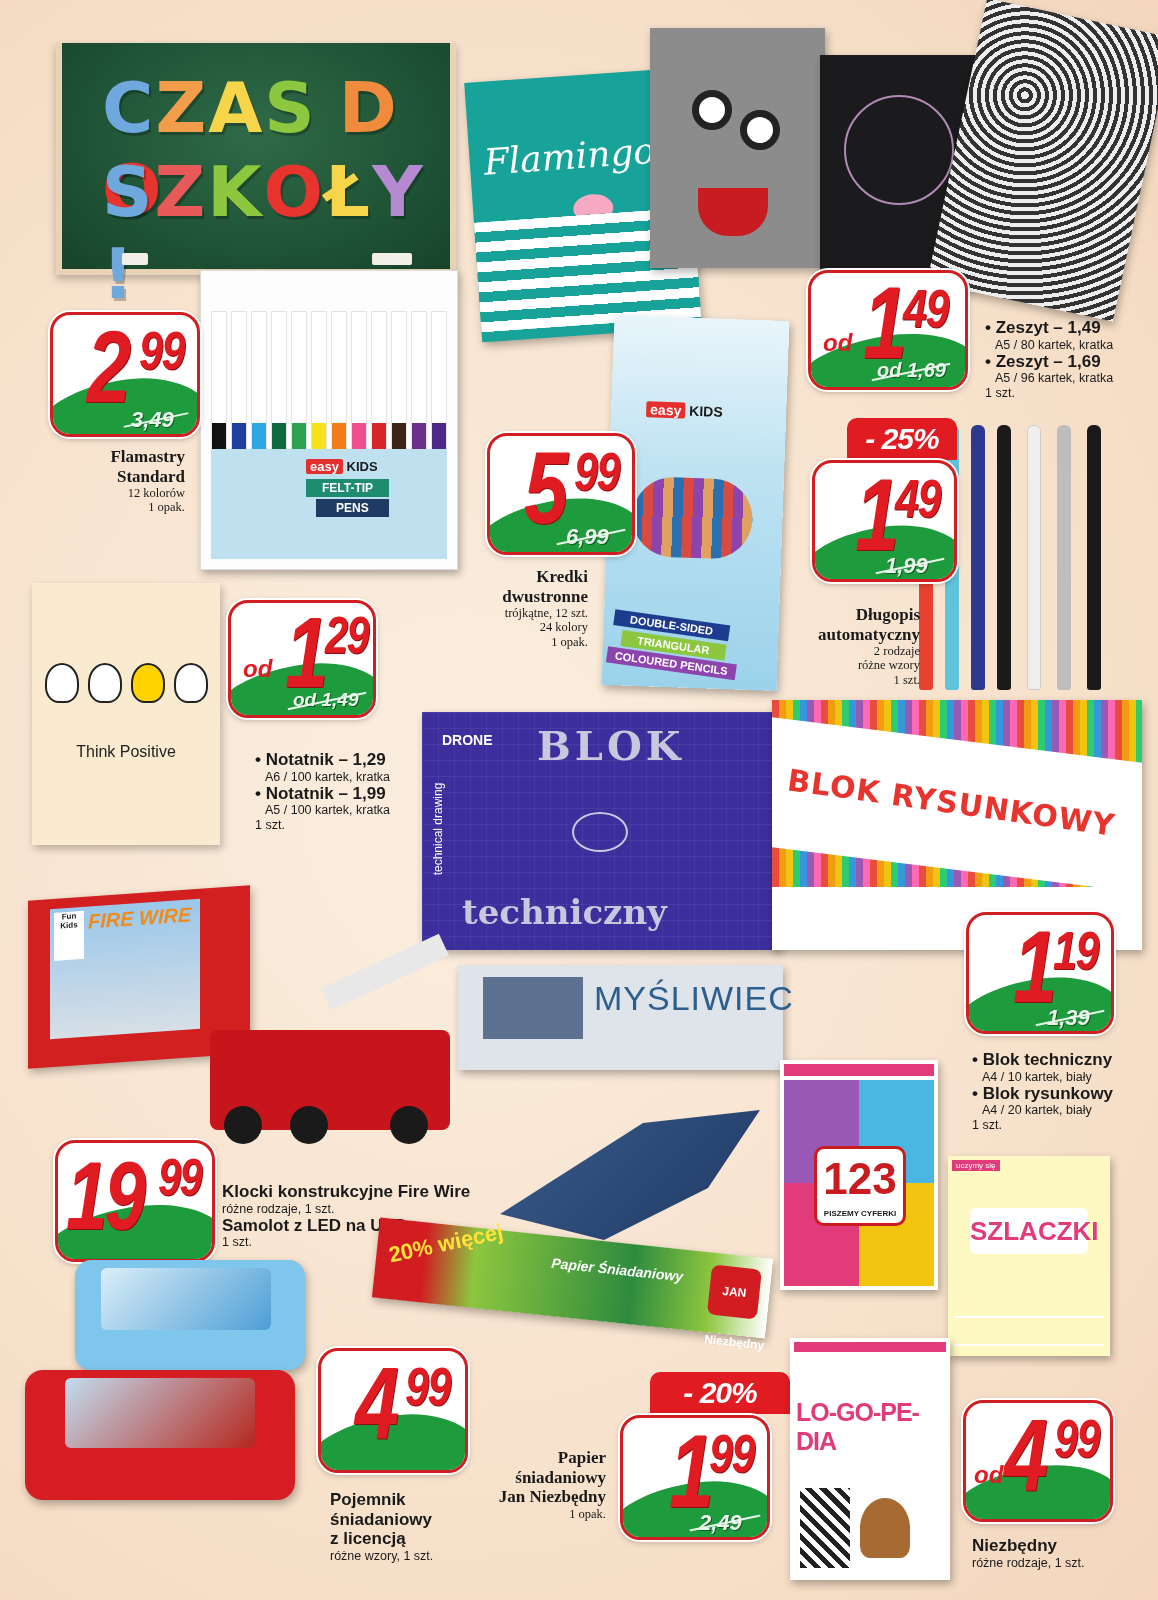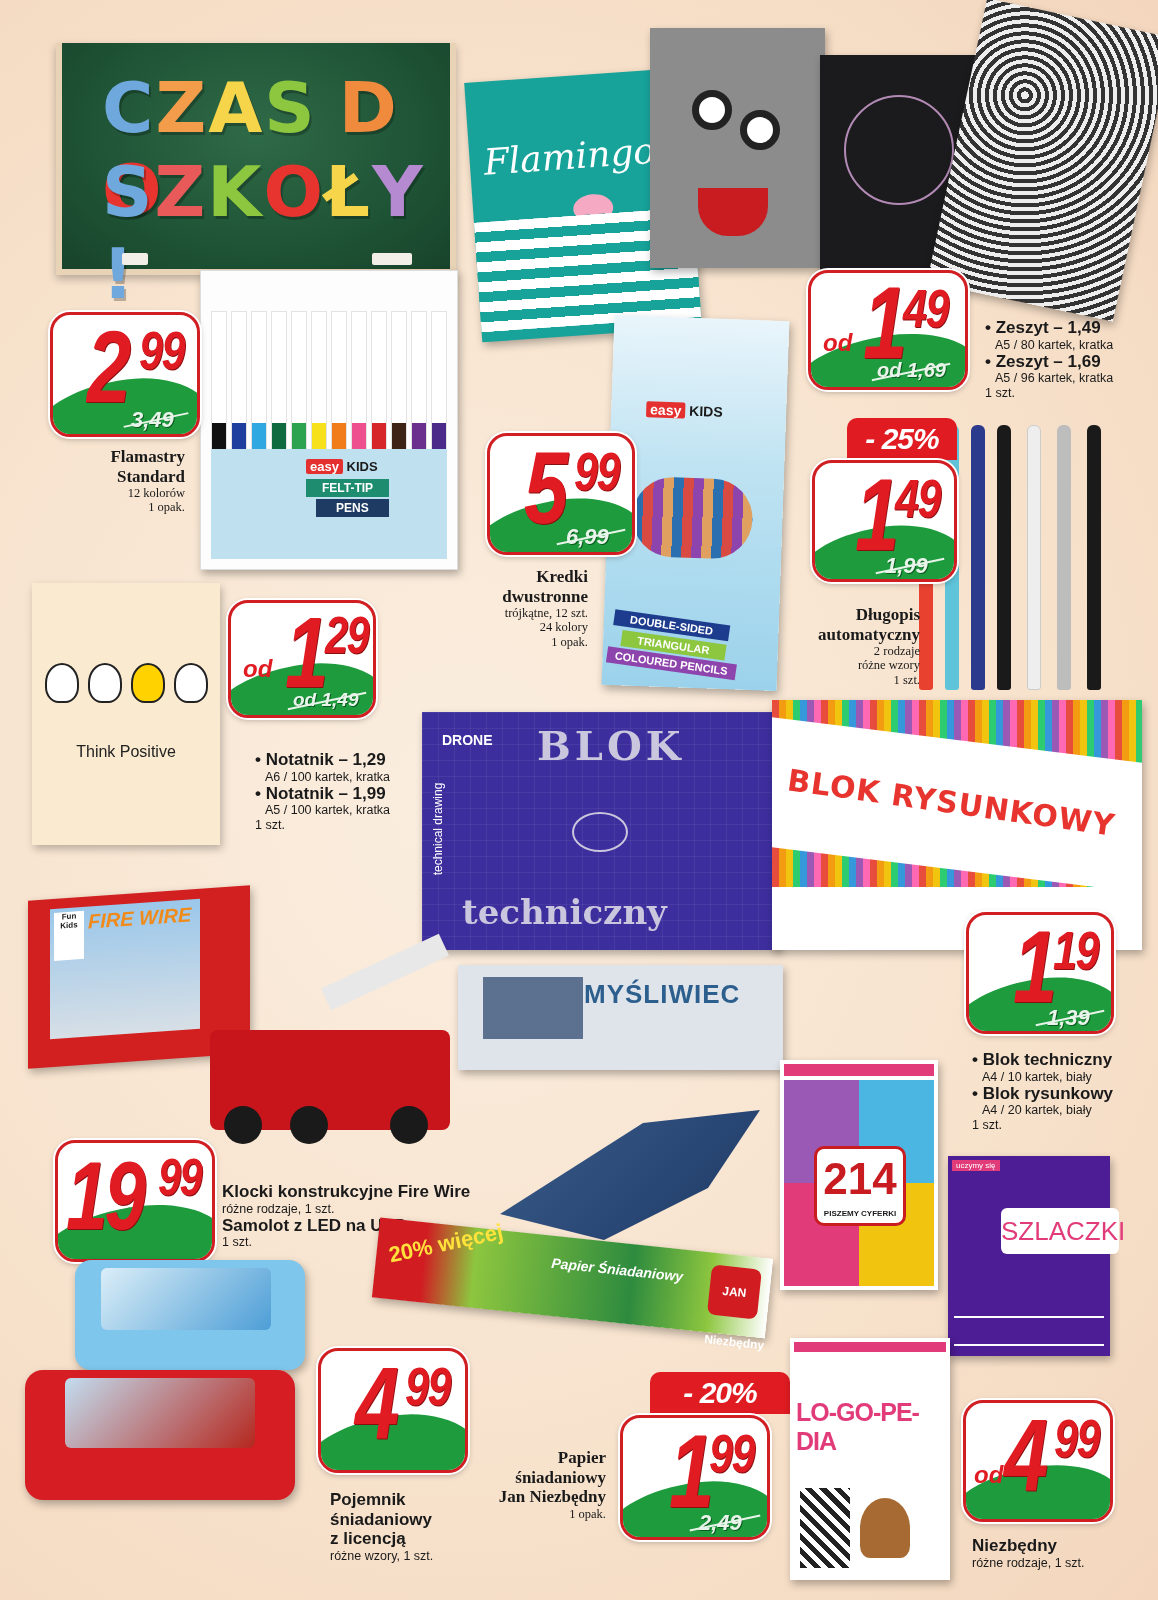--- a/index.html
+++ b/index.html
@@ -126,43 +126,43 @@
 
   .klocki-box { left: 28px; top: 893px; width: 222px; height: 168px; background: #d21f1f; transform: skewY(-4deg); }
   .klocki-box .scene { position: absolute; left: 22px; top: 10px; right: 50px; bottom: 28px; background: linear-gradient(180deg, #9ac7ea, #d7dfe6); }
   .klocki-box .fw { position: absolute; left: 60px; top: 14px; color: #f08a1a; font-weight: bold; font-style: italic; font-size: 20px; }
   .klocki-box .fun { position: absolute; left: 26px; top: 14px; background: #fff; width: 30px; height: 48px; font-size: 8px; font-weight: bold; text-align: center; }
   .truck { left: 210px; top: 1030px; width: 240px; height: 100px; background: #c8151b; border-radius: 8px; }
   .truck .ladder { position: absolute; left: 110px; top: -70px; width: 130px; height: 24px; background: #e8e8e8; transform: rotate(-25deg); }
   .truck .wheel { position: absolute; bottom: -14px; width: 38px; height: 38px; border-radius: 50%; background: #1a1a1a; }
 
   .samolot-box { left: 458px; top: 965px; width: 325px; height: 105px; background: #dfe4ea; }
-  .samolot-box .title { position: absolute; left: 126px; top: 14px; font-weight: bold; font-size: 26px; color: #2d5f8e; letter-spacing: 1px; }
+  .samolot-box .title { position: absolute; left: 136px; top: 14px; font-weight: normal; font-size: 34px; color: #2d5f8e; letter-spacing: 1px; }
   .samolot-box .win { position: absolute; left: 25px; top: 12px; width: 100px; height: 62px; background: #5c7190; }
   .jet { left: 500px; top: 1110px; width: 260px; height: 130px; background: linear-gradient(135deg, #395b8a, #1f3a66); clip-path: polygon(0 80%, 55% 10%, 100% 0, 80% 60%, 40% 100%); box-shadow: none; }
 
   .papier { left: 375px; top: 1238px; width: 395px; height: 80px; background: linear-gradient(90deg, #d11c22 0 12%, #8dc63f 25%, #2e8b3e 65%, #8dc63f 85%, #fff 100%); transform: rotate(6deg); }
   .papier .pct { position: absolute; left: 10px; top: 6px; color: #ffe23b; font-weight: bold; font-size: 22px; transform: rotate(-18deg); }
   .papier .name { position: absolute; left: 175px; top: 20px; color: #fff; font-weight: bold; font-style: italic; font-size: 14px; line-height: 1.1; }
   .papier .jan { position: absolute; left: 335px; top: 12px; width: 50px; height: 50px; background: #d11c22; color: #fff; font-size: 12px; font-weight: bold; text-align: center; border-radius: 8px; line-height: 50px; }
 
   .box-blue { left: 75px; top: 1260px; width: 230px; height: 110px; background: #7fc6ec; border-radius: 16px; }
   .box-blue .lid { position: absolute; left: 26px; top: 8px; width: 170px; height: 62px; background: linear-gradient(135deg, #dbeef8, #4d9ed6); border-radius: 6px; }
   .box-red { left: 25px; top: 1370px; width: 270px; height: 130px; background: #d71d24; border-radius: 18px; }
   .box-red .lid { position: absolute; left: 40px; top: 8px; width: 190px; height: 70px; background: linear-gradient(135deg, #c2ddf0, #b5271e); border-radius: 6px; }
 
   .book-123 { left: 780px; top: 1060px; width: 158px; height: 230px; background: #fff; }
   .book-123 .bar { position: absolute; left: 4px; right: 4px; top: 4px; height: 12px; background: #e23b7a; }
   .book-123 .grid { position: absolute; left: 4px; right: 4px; top: 20px; bottom: 4px;
     background: conic-gradient(#4cb6e3 0 25%, #f1c40f 25% 50%, #e23b7a 50% 75%, #9b59b6 75%); }
   .book-123 .card { position: absolute; left: 34px; top: 86px; width: 92px; height: 80px; background: #fff; border: 3px solid #c81c20; border-radius: 10px; font-weight: bold; font-size: 44px; text-align: center; line-height: 60px; }
   .book-123 .card span { display: block; font-size: 8px; line-height: 10px; }
 
-  .book-szl { left: 948px; top: 1156px; width: 162px; height: 200px; background: #4c1d95; }
-  .book-szl .card { position: absolute; left: 22px; top: 52px; width: 118px; height: 46px; background: #fff; border-radius: 6px; color: #e23b7a; font-weight: normal; font-size: 26px; text-align: center; line-height: 46px; margin-left: 31px; }
+  .book-szl { left: 948px; top: 1156px; width: 162px; height: 200px; background: #fef9c3; }
+  .book-szl .card { position: absolute; left: 22px; top: 52px; width: 118px; height: 46px; background: #fff; border-radius: 6px; color: #e23b7a; font-weight: bold; font-size: 26px; text-align: center; line-height: 46px; }
   .book-szl .tag1 { position: absolute; left: 4px; top: 4px; background: #e23b7a; color: #fff; font-size: 8px; padding: 1px 4px; }
   .book-szl .lines { position: absolute; left: 6px; right: 6px; bottom: 10px; height: 30px; border-top: 2px solid #fff; border-bottom: 2px solid #fff; }
 
   .book-logo { left: 790px; top: 1338px; width: 160px; height: 242px; background: #fff; }
   .book-logo .bar { position: absolute; left: 4px; right: 4px; top: 4px; height: 10px; background: #e23b7a; }
   .book-logo .title { position: absolute; left: 6px; top: 60px; font-weight: bold; font-size: 25px; letter-spacing: -1px; }
   .book-logo .zebra { position: absolute; left: 10px; top: 150px; width: 50px; height: 80px; background: repeating-linear-gradient(45deg, #222 0 5px, #fff 5px 10px); }
   .book-logo .bear { position: absolute; left: 70px; top: 160px; width: 50px; height: 60px; background: #a66a32; border-radius: 50% 50% 20% 20%; }
 </style>
 </head>
@@ -408,21 +408,21 @@
   <div class="name">Pojemnik</div>
   <div class="name">śniadaniowy</div>
   <div class="name">z licencją</div>
   <div class="sub">różne wzory, 1 szt.</div>
 </div>
 
 <div class="product book-123">
   <div class="bar"></div>
   <div class="grid"></div>
   <div class="card">
-    <div style="color:#c81c20">214</div>
+    <div style="color:#c81c20">123</div>
     <span>PISZEMY CYFERKI</span>
   </div>
 </div>
 <div class="product book-szl">
   <div class="tag1">uczymy się</div>
   <div class="card">SZLACZKI</div>
   <div class="lines"></div>
 </div>
 <div class="product book-logo">
   <div class="bar"></div>

